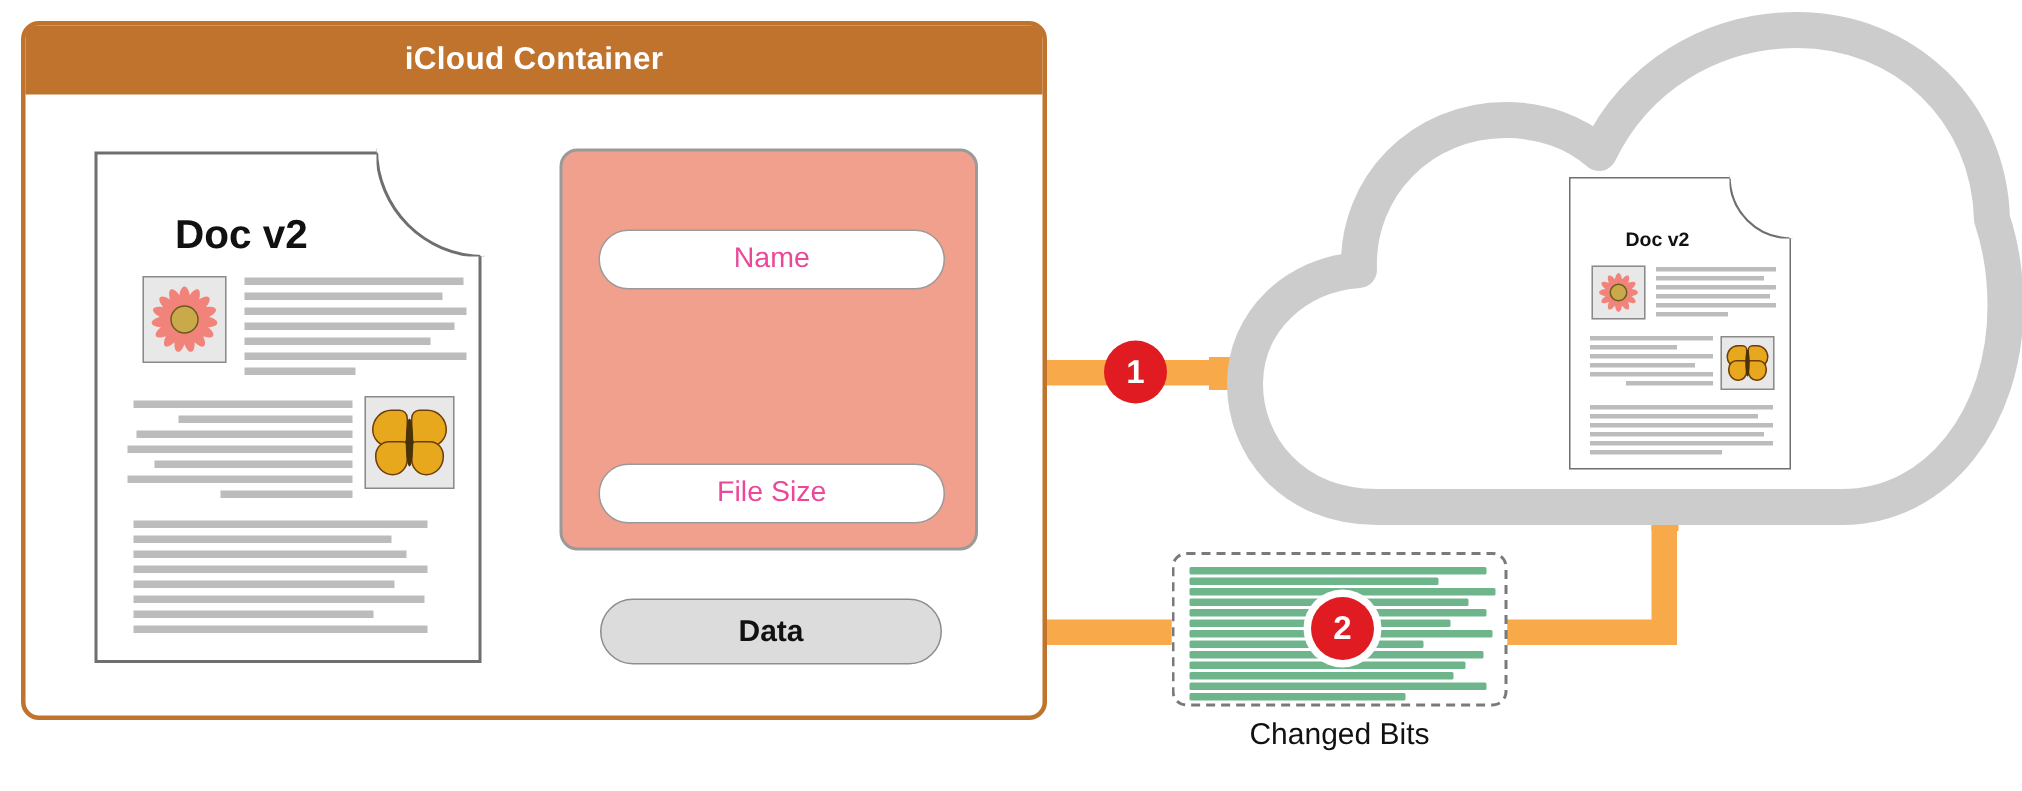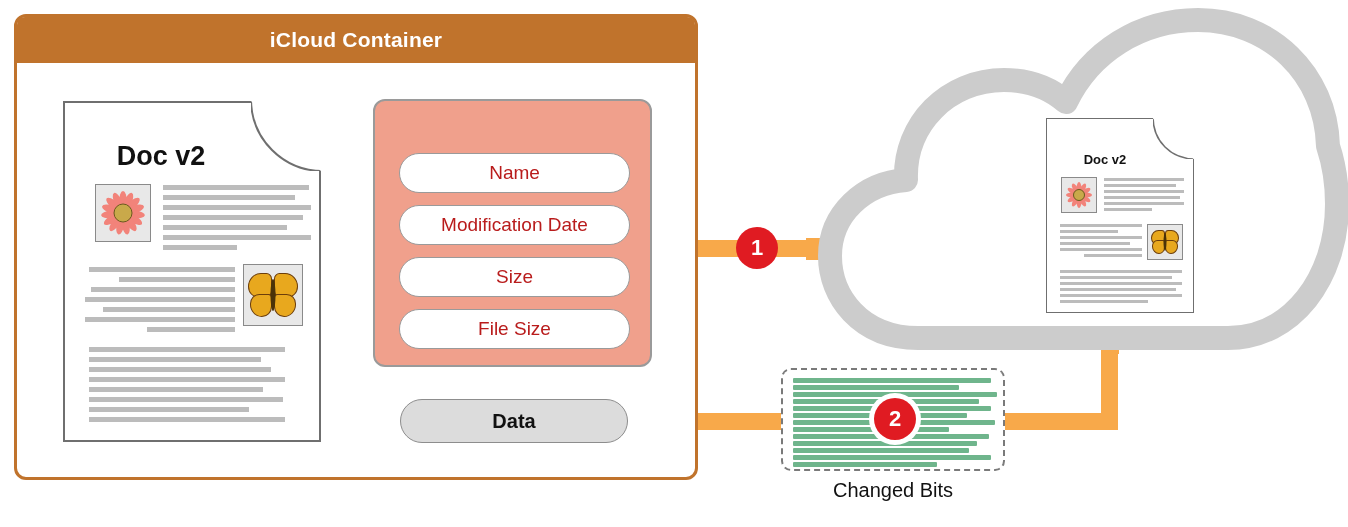--- a/index.html
+++ b/index.html
@@ -67,21 +67,21 @@
     box-sizing:border-box;
   }
   .meta-title{
     position:absolute;left:0;top:11px;width:100%;text-align:center;
     font-size:19px;font-weight:bold;color:#111;
   }
   .meta-pill{
     position:absolute;left:24px;width:231px;height:40px;
     background:#ffffff;border:1.5px solid #9A9A9A;border-radius:20px;
     box-sizing:border-box;display:flex;align-items:center;justify-content:center;
-    font-size:19px;color:#b91c1c;
+    font-size:19px;color:#ec4899;
   }
 
   
   .data-pill{
     position:absolute;left:400px;top:399px;width:228px;height:44px;
     background:#DCDCDC;border:1.5px solid #8D8D8D;border-radius:22px;
     box-sizing:border-box;display:flex;align-items:center;justify-content:center;
     font-size:20px;font-weight:bold;color:#111;
   }
 
@@ -269,22 +269,20 @@
     <div class="tline" style="left:26px;top:266px;width:182px;height:5px;"></div>
     <div class="tline" style="left:26px;top:276px;width:196px;height:5px;"></div>
     <div class="tline" style="left:26px;top:286px;width:174px;height:5px;"></div>
     <div class="tline" style="left:26px;top:296px;width:194px;height:5px;"></div>
     <div class="tline" style="left:26px;top:306px;width:160px;height:5px;"></div>
     <div class="tline" style="left:26px;top:316px;width:196px;height:5px;"></div>
   </div>
 
   <div class="meta-panel">
     <div class="meta-pill" style="top:52px;">Name</div>
-    <div class="meta-pill" style="top:104px;">Modification Date</div>
-    <div class="meta-pill" style="top:156px;">Size</div>
     <div class="meta-pill" style="top:208px;">File Size</div>
   </div>
 
   <div class="data-pill">Data</div>
 
   <div class="bits-box">
     <div class="bline" style="left:10px;top:8px;width:198px;"></div>
     <div class="bline" style="left:10px;top:15px;width:166px;"></div>
     <div class="bline" style="left:10px;top:22px;width:204px;"></div>
     <div class="bline" style="left:10px;top:29px;width:186px;"></div>

